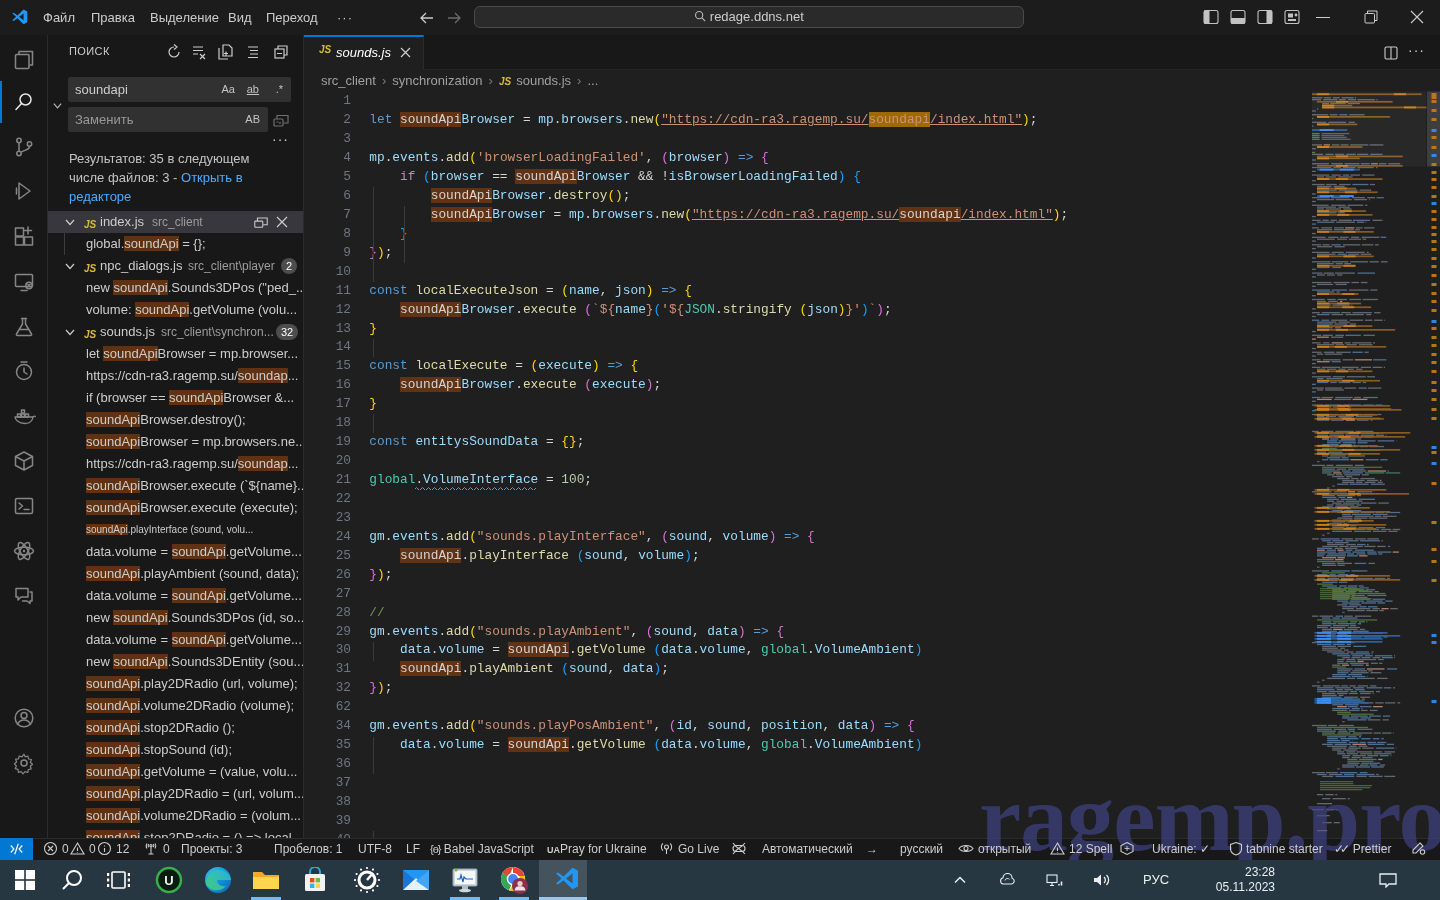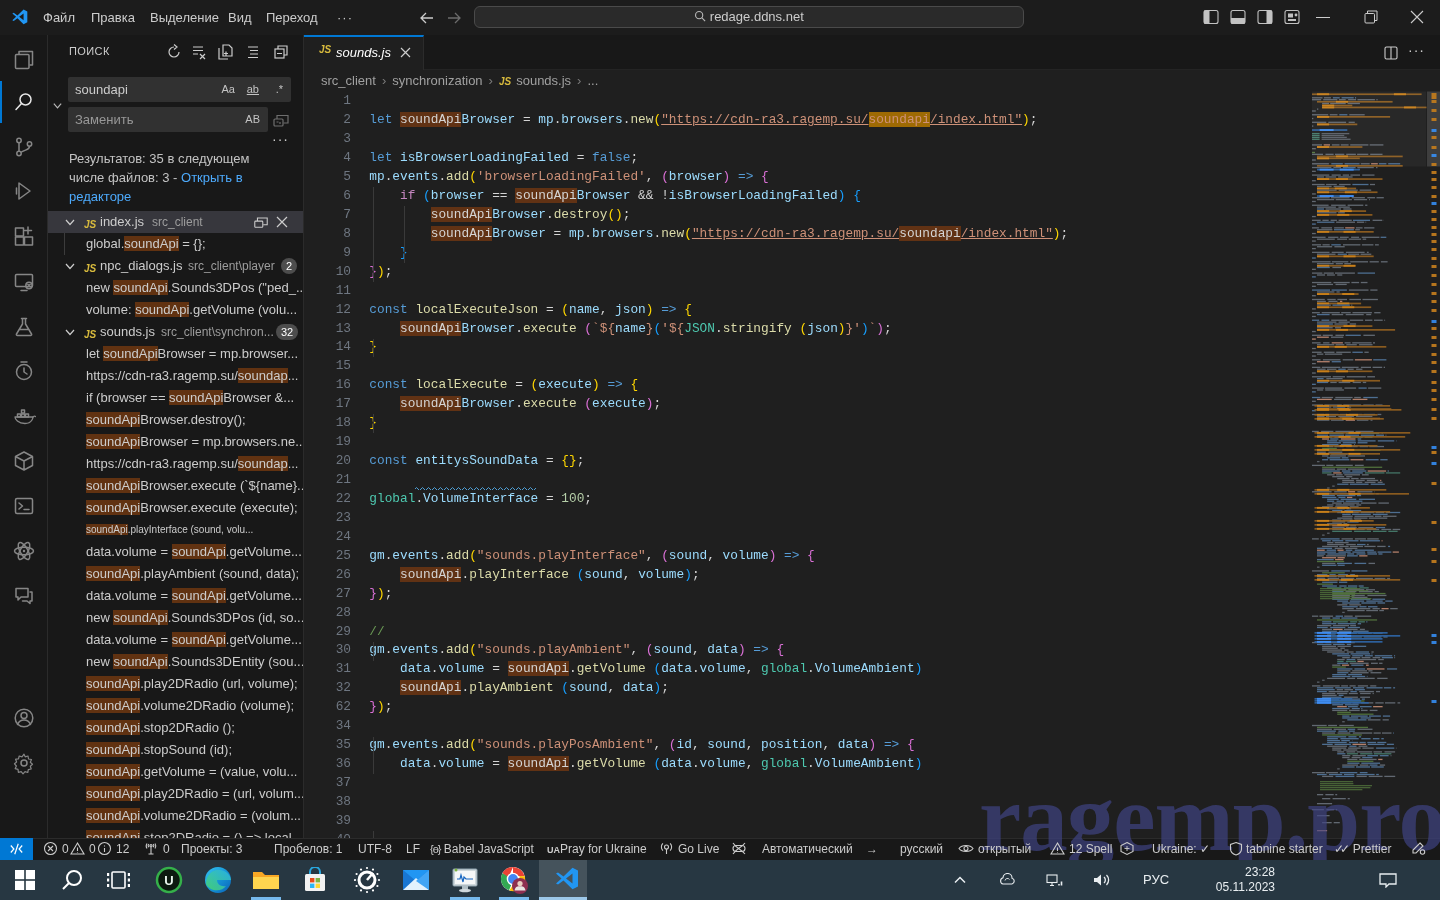--- a/index.html
+++ b/index.html
@@ -376,21 +376,20 @@
 <div class="cl">36</div>
 <div class="cl">37</div>
 <div class="cl">38</div>
 <div class="cl">39</div>
 <div class="cl">40</div>
   </div>
 <div class="abs" id="codelines">
     <div class="cl"></div>
 <div class="cl"><span style="color:#569cd6;">let </span><span class="m" style="color:v;">soundApi</span><span style="color:#9cdcfe;">Browser</span><span style="color:#d4d4d4;"> = </span><span style="color:#9cdcfe;">mp</span><span style="color:#d4d4d4;">.</span><span style="color:#9cdcfe;">browsers</span><span style="color:#d4d4d4;">.</span><span style="color:#dcdcaa;">new</span><span style="color:#ffd700;">(</span><span class="u" style="color:#ce9178">"https://cdn-ra3.ragemp.su/</span><span class="M" style="color:u;">soundapi</span><span class="u" style="color:#ce9178">/index.html"</span><span style="color:#ffd700;">)</span><span style="color:#d4d4d4;">;</span></div>
 <div class="cl"></div>
-<div class="cl"><span style="color:#569cd6;">let </span><span style="color:#9cdcfe;">isBrowserLoadingFailed</span><span style="color:#d4d4d4;"> = </span><span style="color:#569cd6;">false</span><span style="color:#d4d4d4;">;</span></div>
 <div class="cl"><span style="color:#9cdcfe;">mp</span><span style="color:#d4d4d4;">.</span><span style="color:#9cdcfe;">events</span><span style="color:#d4d4d4;">.</span><span style="color:#dcdcaa;">add</span><span style="color:#ffd700;">(</span><span style="color:#ce9178;">'browserLoadingFailed'</span><span style="color:#d4d4d4;">, </span><span style="color:#da70d6;">(</span><span style="color:#9cdcfe;">browser</span><span style="color:#da70d6;">)</span><span style="color:#d4d4d4;"> </span><span style="color:#569cd6;">=&gt;</span><span style="color:#d4d4d4;"> </span><span style="color:#da70d6;">{</span></div>
 <div class="cl"><span style="color:#d4d4d4;">    </span><span style="color:#c586c0;">if </span><span style="color:#179fff;">(</span><span style="color:#9cdcfe;">browser</span><span style="color:#d4d4d4;"> == </span><span class="m" style="color:v;">soundApi</span><span style="color:#9cdcfe;">Browser</span><span style="color:#d4d4d4;"> &amp;&amp; !</span><span style="color:#9cdcfe;">isBrowserLoadingFailed</span><span style="color:#179fff;">)</span><span style="color:#d4d4d4;"> </span><span style="color:#179fff;">{</span></div>
 <div class="cl"><span style="color:#d4d4d4;">        </span><span class="m" style="color:v;">soundApi</span><span style="color:#9cdcfe;">Browser</span><span style="color:#d4d4d4;">.</span><span style="color:#dcdcaa;">destroy</span><span style="color:#ffd700;">()</span><span style="color:#d4d4d4;">;</span></div>
 <div class="cl"><span style="color:#d4d4d4;">        </span><span class="m" style="color:v;">soundApi</span><span style="color:#9cdcfe;">Browser</span><span style="color:#d4d4d4;"> = </span><span style="color:#9cdcfe;">mp</span><span style="color:#d4d4d4;">.</span><span style="color:#9cdcfe;">browsers</span><span style="color:#d4d4d4;">.</span><span style="color:#dcdcaa;">new</span><span style="color:#ffd700;">(</span><span class="u" style="color:#ce9178">"https://cdn-ra3.ragemp.su/</span><span class="m" style="color:u s;">soundapi</span><span class="u" style="color:#ce9178">/index.html"</span><span style="color:#ffd700;">)</span><span style="color:#d4d4d4;">;</span></div>
 <div class="cl"><span style="color:#d4d4d4;">    </span><span style="color:#179fff;">}</span></div>
 <div class="cl"><span style="color:#da70d6;">}</span><span style="color:#ffd700;">)</span><span style="color:#d4d4d4;">;</span></div>
 <div class="cl"></div>
 <div class="cl"><span style="color:#569cd6;">const </span><span style="color:#dcdcaa;">localExecuteJson</span><span style="color:#d4d4d4;"> = </span><span style="color:#ffd700;">(</span><span style="color:#9cdcfe;">name</span><span style="color:#d4d4d4;">, </span><span style="color:#9cdcfe;">json</span><span style="color:#ffd700;">)</span><span style="color:#d4d4d4;"> </span><span style="color:#569cd6;">=&gt;</span><span style="color:#d4d4d4;"> </span><span style="color:#ffd700;">{</span></div>
 <div class="cl"><span style="color:#d4d4d4;">    </span><span class="m" style="color:v;">soundApi</span><span style="color:#9cdcfe;">Browser</span><span style="color:#d4d4d4;">.</span><span style="color:#dcdcaa;">execute</span><span style="color:#d4d4d4;"> </span><span style="color:#da70d6;">(</span><span style="color:#ce9178;">`</span><span style="color:#ce9178;">${</span><span style="color:#9cdcfe;">name</span><span style="color:#ce9178;">}</span><span style="color:#179fff;">(</span><span style="color:#ce9178;">'</span><span style="color:#ce9178;">${</span><span style="color:#4ec9b0;">JSON</span><span style="color:#d4d4d4;">.</span><span style="color:#dcdcaa;">stringify</span><span style="color:#d4d4d4;"> </span><span style="color:#ffd700;">(</span><span style="color:#9cdcfe;">json</span><span style="color:#ffd700;">)</span><span style="color:#ce9178;">}</span><span style="color:#ce9178;">'</span><span style="color:#179fff;">)</span><span style="color:#ce9178;">`</span><span style="color:#da70d6;">)</span><span style="color:#d4d4d4;">;</span></div>
 <div class="cl"><span style="color:#ffd700;">}</span></div>

